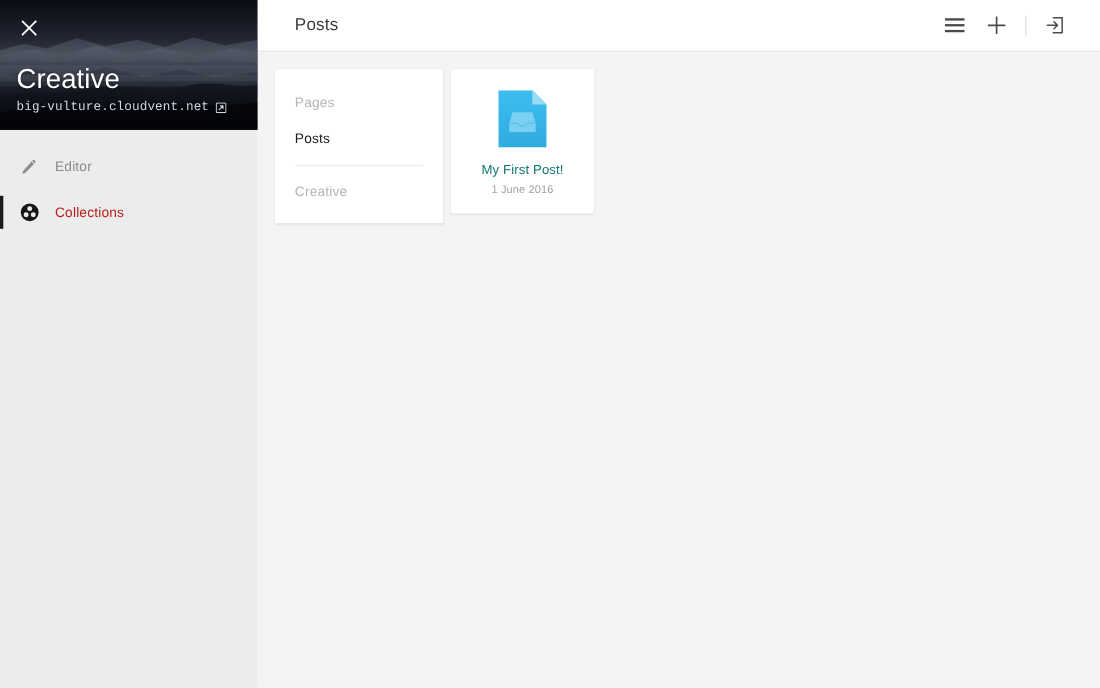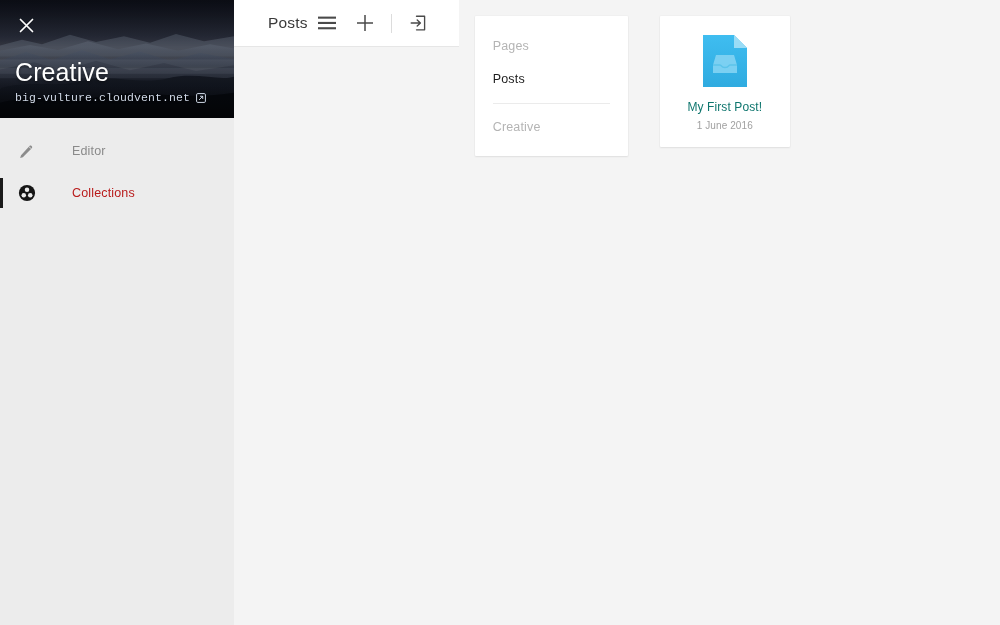--- a/index.html
+++ b/index.html
@@ -118,42 +118,41 @@
     align-items: center;
     justify-content: center;
     flex: 0 0 19px;
   }
   .nav-icon svg { display: block; }
 
   .nav-label {
     font-size: 12.5px;
     letter-spacing: .15px;
     color: #8a8a8a;
-    margin-left: 22px;
   }
 
   .nav-item.active .nav-label { color: #b91c1c; }
 
   .nav-item.active::before {
     content: "";
     position: absolute;
     left: 0;
     top: 6px;
     bottom: 6px;
     width: 3px;
     background: #1a1a1a;
   }
 
   
   .main {
     flex: 1 1 auto;
     height: 625px;
     background: #f4f4f4;
     display: flex;
-    flex-direction: row;
+    flex-direction: column;
     min-width: 0;
   }
 
   .topbar {
     height: 47px;
     flex: 0 0 47px;
     background: #ffffff;
     border-bottom: 1px solid #e6e6e6;
     display: flex;
     align-items: center;
@@ -192,21 +191,21 @@
     background: #dcdcdc;
     margin: 0 7px;
   }
 
   
   .content {
     flex: 1 1 auto;
     padding: 16px 0 0 16px;
     display: flex;
     align-items: flex-start;
-    gap: 32px;
+    gap: 7px;
     overflow: hidden;
   }
 
   .card {
     background: #ffffff;
     box-shadow: 0 1px 2px rgba(0,0,0,.07), 0 0 0 1px rgba(0,0,0,.015);
     border-radius: 1px;
   }
 
   

